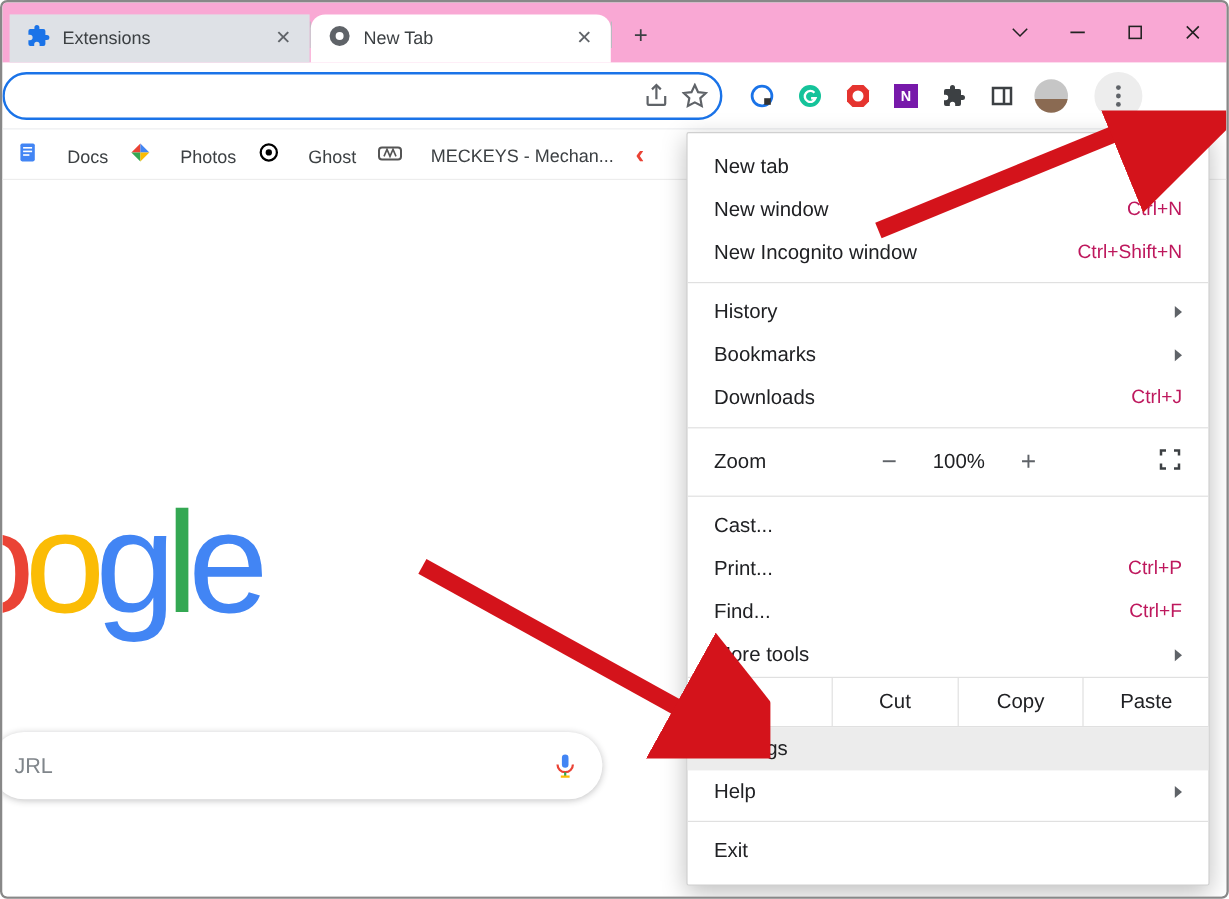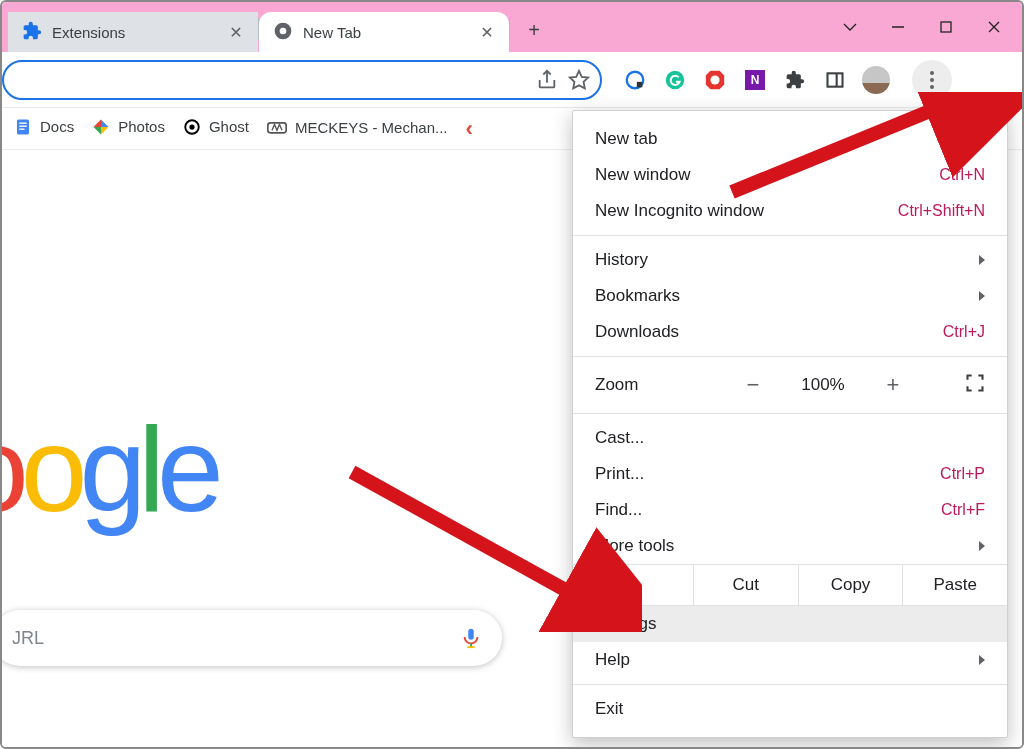--- a/index.html
+++ b/index.html
@@ -17,38 +17,38 @@
 .toolbar-row{height:56px;background:#fff;display:flex;align-items:center;border-bottom:1px solid #e8eaed}
 .omnibox{flex:0 0 600px;height:40px;margin:0 0 0 0;border:2px solid #1a73e8;border-radius:22px;display:flex;align-items:center;background:#fff;padding:0 10px}
 .omnibox .spacer{flex:1}
 .omnibox .oicon{width:22px;height:22px;margin-left:10px;color:#5f6368;display:flex;align-items:center;justify-content:center}
 .ext-icons{display:flex;align-items:center;gap:14px;margin-left:20px;margin-right:8px}
 .ext-icons .ei{width:26px;height:26px;display:flex;align-items:center;justify-content:center;font-size:18px;cursor:pointer}
 .avatar{width:28px;height:28px;border-radius:50%;background:linear-gradient(#c6c6c6 60%,#8a6a52 60%);cursor:pointer}
 .more-btn{width:40px;height:40px;border-radius:50%;background:#ededed;display:flex;flex-direction:column;justify-content:center;align-items:center;gap:3px;margin:0 8px;cursor:pointer}
 .more-btn span{width:4px;height:4px;border-radius:50%;background:#5f6368}
 .bookmarks{height:42px;display:flex;align-items:center;gap:18px;padding-left:12px;background:#fff;border-bottom:1px solid #ededed;font-size:15px;color:#3c4043}
-.bm{display:flex;align-items:flex-start;gap:8px;cursor:pointer}
+.bm{display:flex;align-items:flex-end;gap:24px;cursor:pointer}
 .content{position:relative;height:calc(100% - 148px);background:#fff;overflow:hidden}
 .glogo{position:absolute;left:-40px;top:250px;font-size:120px;font-weight:500;letter-spacing:-8px;font-family:Arial,sans-serif}
 .glogo span:nth-child(1){color:#EA4335}
 .glogo span:nth-child(2){color:#FBBC05}
 .glogo span:nth-child(3){color:#4285F4}
 .glogo span:nth-child(4){color:#34A853}
 .glogo span:nth-child(5){color:#4285F4}
 .glogo span:nth-child(6){color:#EA4335}
 .search-pill{position:absolute;left:-10px;top:460px;width:510px;height:56px;border-radius:30px;background:#fff;box-shadow:0 1px 6px rgba(32,33,36,.28);display:flex;align-items:center;padding:0 20px;font-size:18px;color:#80868b}
 .search-pill .mic{margin-left:auto;width:22px;height:22px}
 .menu{position:absolute;top:108px;right:14px;width:436px;background:#fff;border:1px solid #d0d0d0;border-radius:2px;box-shadow:0 6px 20px rgba(0,0,0,.25);padding:10px 0;font-size:17px;color:#202124;z-index:40}
 .menu-item{display:flex;align-items:center;justify-content:space-between;height:36px;padding:0 22px;cursor:pointer}
 .menu-item.hover{background:#ececec}
 .menu-sep{height:1px;background:#e0e0e0;margin:6px 0}
 .menu .short{color:#be185d;font-size:16px}
 .menu .arrow{color:#5f6368;font-size:13px}
-.zoom-row{display:flex;align-items:center;height:44px;padding:0 22px;gap:20px}
+.zoom-row{display:flex;align-items:center;height:44px;padding:0 22px;gap:8px}
 .zoom-row .zlabel{flex:0 0 120px}
 .zoom-row .zbtn{width:36px;text-align:center;color:#5f6368;font-size:22px;cursor:pointer}
 .zoom-row .zval{width:64px;text-align:center}
 .zoom-row .full{margin-left:auto;cursor:pointer}
 .edit-row{display:flex;height:42px;border-top:1px solid #e0e0e0;border-bottom:1px solid #e0e0e0}
 .edit-row .elabel{width:120px;padding-left:22px}
 .edit-row .ecell{flex:1;text-align:center;border-left:1px solid #e0e0e0;height:100%;display:flex;align-items:center;justify-content:center;cursor:pointer}
 .triangle{width:0;height:0;border-left:6px solid #5f6368;border-top:5px solid transparent;border-bottom:5px solid transparent}
 svg.arrow-anno{position:absolute;pointer-events:none;z-index:50}
 </style>

